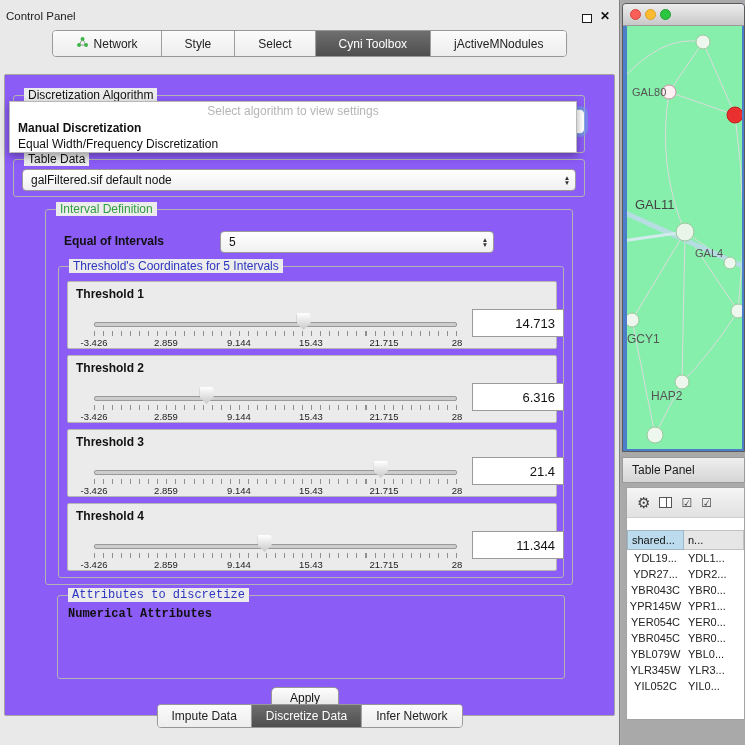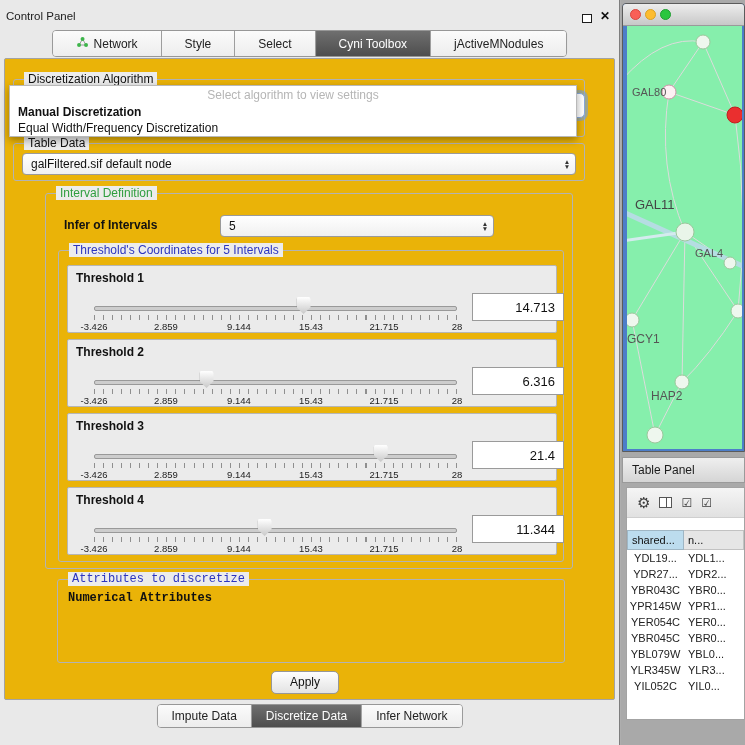--- a/index.html
+++ b/index.html
@@ -15,22 +15,22 @@
                border:1.5px solid #1c1c1c; background:#fff; }
   .close-btn { position:absolute; right:9px; top:1px; font-size:12px; font-weight:bold; color:#111; cursor:default; }
 
   .cp-tabs { position:absolute; top:30px; left:50%; transform:translateX(-50%); display:flex;
              border:1px solid #979797; border-radius:4px; overflow:hidden; background:#f2f2f2; }
   .cp-tab { padding:5px 23px; font-size:12px; color:#222; border-right:1px solid #9b9b9b;
             display:flex; align-items:center; gap:5px; background:linear-gradient(#fbfbfb,#ededed); white-space:nowrap; }
   .cp-tab:last-child { border-right:none; }
   .cp-tab.selected { background:linear-gradient(#6f6f6f,#4e4e4e); color:#fff; }
 
-  .cp-main { position:absolute; left:4px; top:58px; width:611px; height:642px;
-             border:1px solid #a3a3a3; background:#eab308; border-radius:2px; }
+  .cp-main { position:absolute; left:4px; top:74px; width:611px; height:642px;
+             border:1px solid #a3a3a3; background:#8b5cf6; border-radius:2px; }
 
   .group { position:absolute; border:1px solid #b3b3b3; border-radius:3px; }
   .group-title { position:absolute; top:-8px; left:10px; background:#ececec; padding:0 4px;
                  font-size:12px; color:#111; white-space:nowrap; }
   .gt-green { color:#2f9e3f; }
   .gt-blue  { color:#2c35c0; }
 
   .algo-group { left:8px; top:20px; width:572px; height:58px; }
 
   .combo-stub { position:absolute; left:14px; top:34px; width:566px; height:25px; border-radius:5px;
@@ -190,21 +190,21 @@
         <span class="combo-arrows">
           <span>▲</span>
             <span>▼</span>
         </span>
       </div>
     </div>
 
     <div class="group interval-group">
       <span class="group-title gt-green">Interval Definition</span>
 
-      <span class="intervals-label">Infer of Intervals</span>
+      <span class="intervals-label">Equal of Intervals</span>
       <div class="combo intervals-combo">
         <span class="combo-text">5</span>
         <span class="combo-arrows">
           <span>▲</span>
             <span>▼</span>
         </span>
       </div>
 
       <div class="group thr-group">
         <span class="group-title gt-blue">Threshold's Coordinates for 5 Intervals</span>

